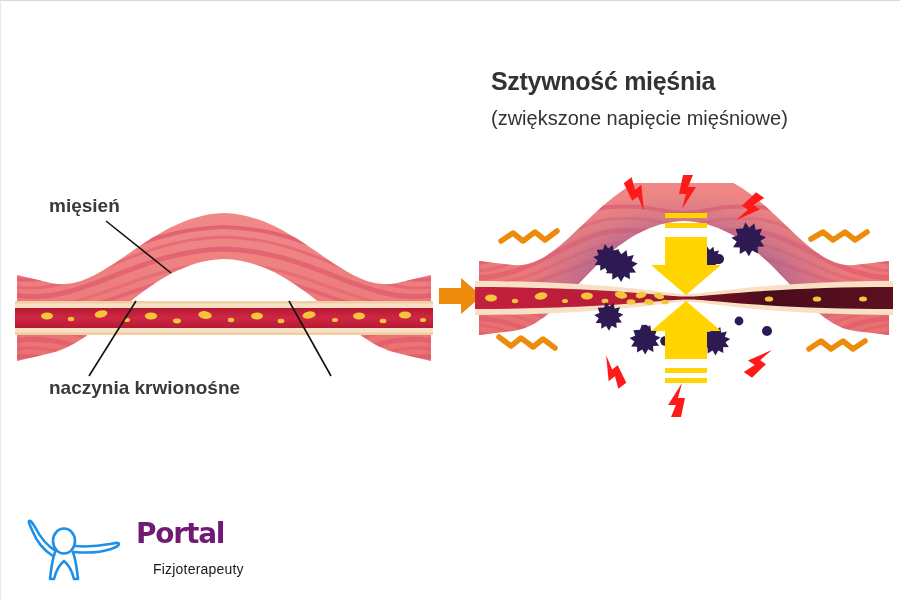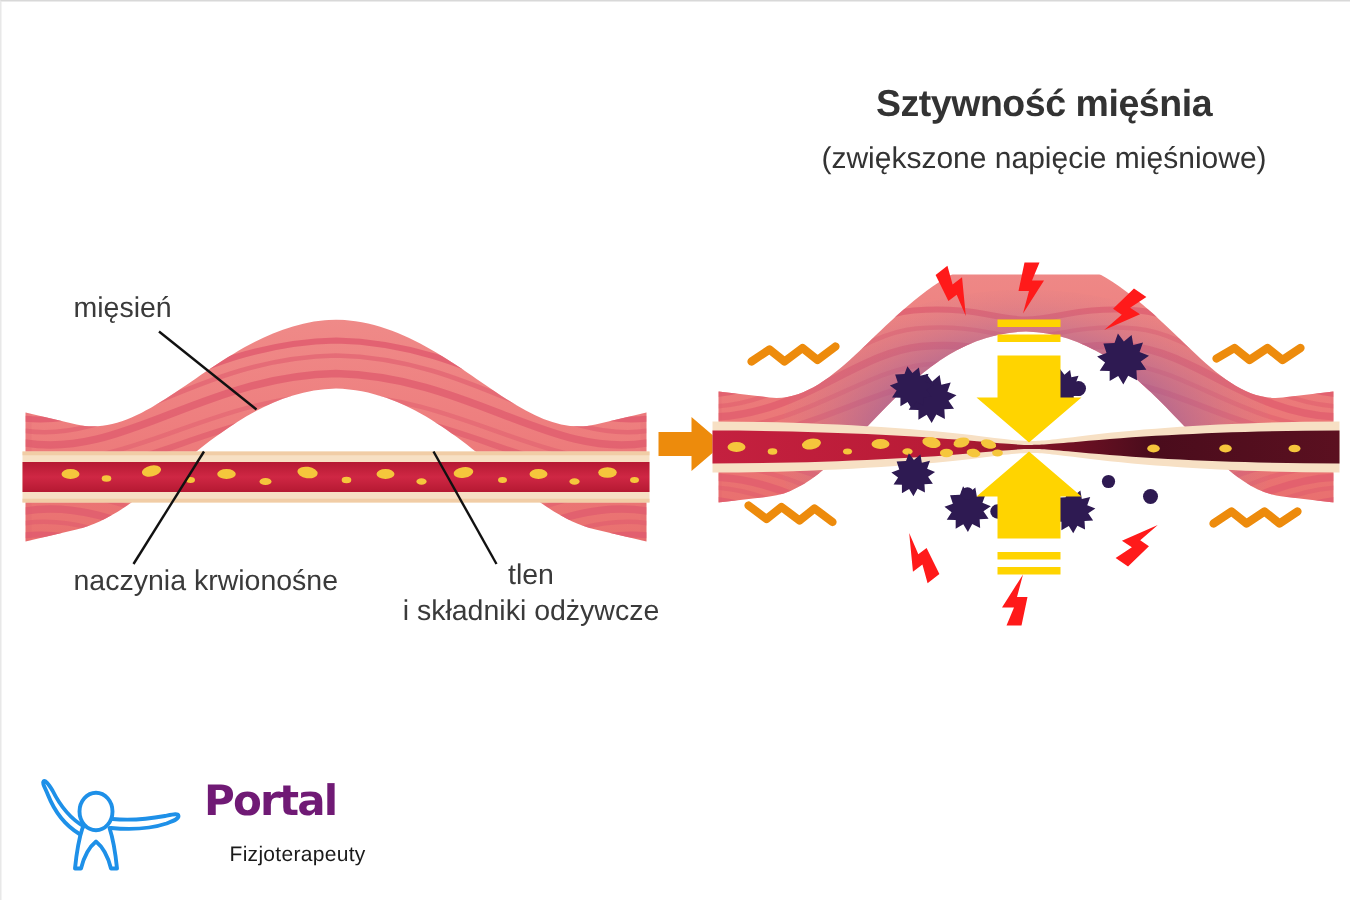--- a/index.html
+++ b/index.html
@@ -7,32 +7,32 @@
     width:900px;height:600px;position:relative;overflow:hidden;
     font-family:"Liberation Sans","DejaVu Sans",sans-serif;
     background:#ffffff;
     border-top:1px solid #d8d8d8;
     border-left:1px solid #e8e8e8;
     box-sizing:border-box;
   }
   .stage{position:absolute;inset:0;}
 
   
-  #title-block{position:absolute;left:490px;top:54px;width:410px;text-align:center;}
+  #title-block{position:absolute;left:490px;top:66px;width:410px;}
   #main-title{
     font-size:25px;font-weight:bold;color:#333333;letter-spacing:-0.3px;
     line-height:1.15;white-space:nowrap;
   }
   #sub-title{
     font-size:20px;font-weight:normal;color:#333333;
     margin-top:11px;line-height:1.15;white-space:nowrap;
   }
 
   
-  .label{position:absolute;color:#3a3a3a;font-size:19px;line-height:1.25;white-space:nowrap;}
+  .label{position:absolute;color:#3a3a3a;font-size:19px;line-height:1.25;white-space:nowrap;font-weight:bold;}
   #label-muscle{left:48px;top:193px;}
   #label-vessels{left:8px;top:375px;margin-left:40px;}
   #label-oxygen{left:248px;top:371px;text-align:center;width:210px;white-space:normal;}
   #label-oxygen .l2{display:block;}
 
   
   #logo{position:absolute;left:18px;top:508px;width:240px;height:76px;}
   #logo-word{
     position:absolute;left:117px;top:8px;
     font-size:28px;font-weight:bold;color:#701a75;letter-spacing:-1.2px;
@@ -137,24 +137,20 @@
       <line x1="105" y1="30" x2="170" y2="82"></line>
       <line x1="88" y1="185" x2="135" y2="110"></line>
       <line x1="330" y1="185" x2="288" y2="110"></line>
     </g>
   </svg>
 
   <div class="label" id="label-muscle">mięsień</div>
 
   <div class="label" id="label-vessels">naczynia krwionośne</div>
 
-  <div class="label" id="label-oxygen">
-    <span>tlen</span>
-    <span class="l2">i składniki odżywcze</span>
-  </div>
 
   <svg width="48" height="48" viewBox="0 0 48 48" style="position:absolute;left:436px;top:271px;">
     <path d="M2,16 L24,16 L24,6 L45,24 L24,42 L24,32 L2,32 Z" fill="#ED8B0C"></path>
   </svg>
 
   <svg id="right-panel" width="430" height="230" viewBox="0 0 430 230" style="position:absolute;left:468px;top:182px;">
     <defs>
       <clipPath id="clipR">
         <path d="M10,78 L10,152 L44,148
                  C98,142 132,40 215,38

